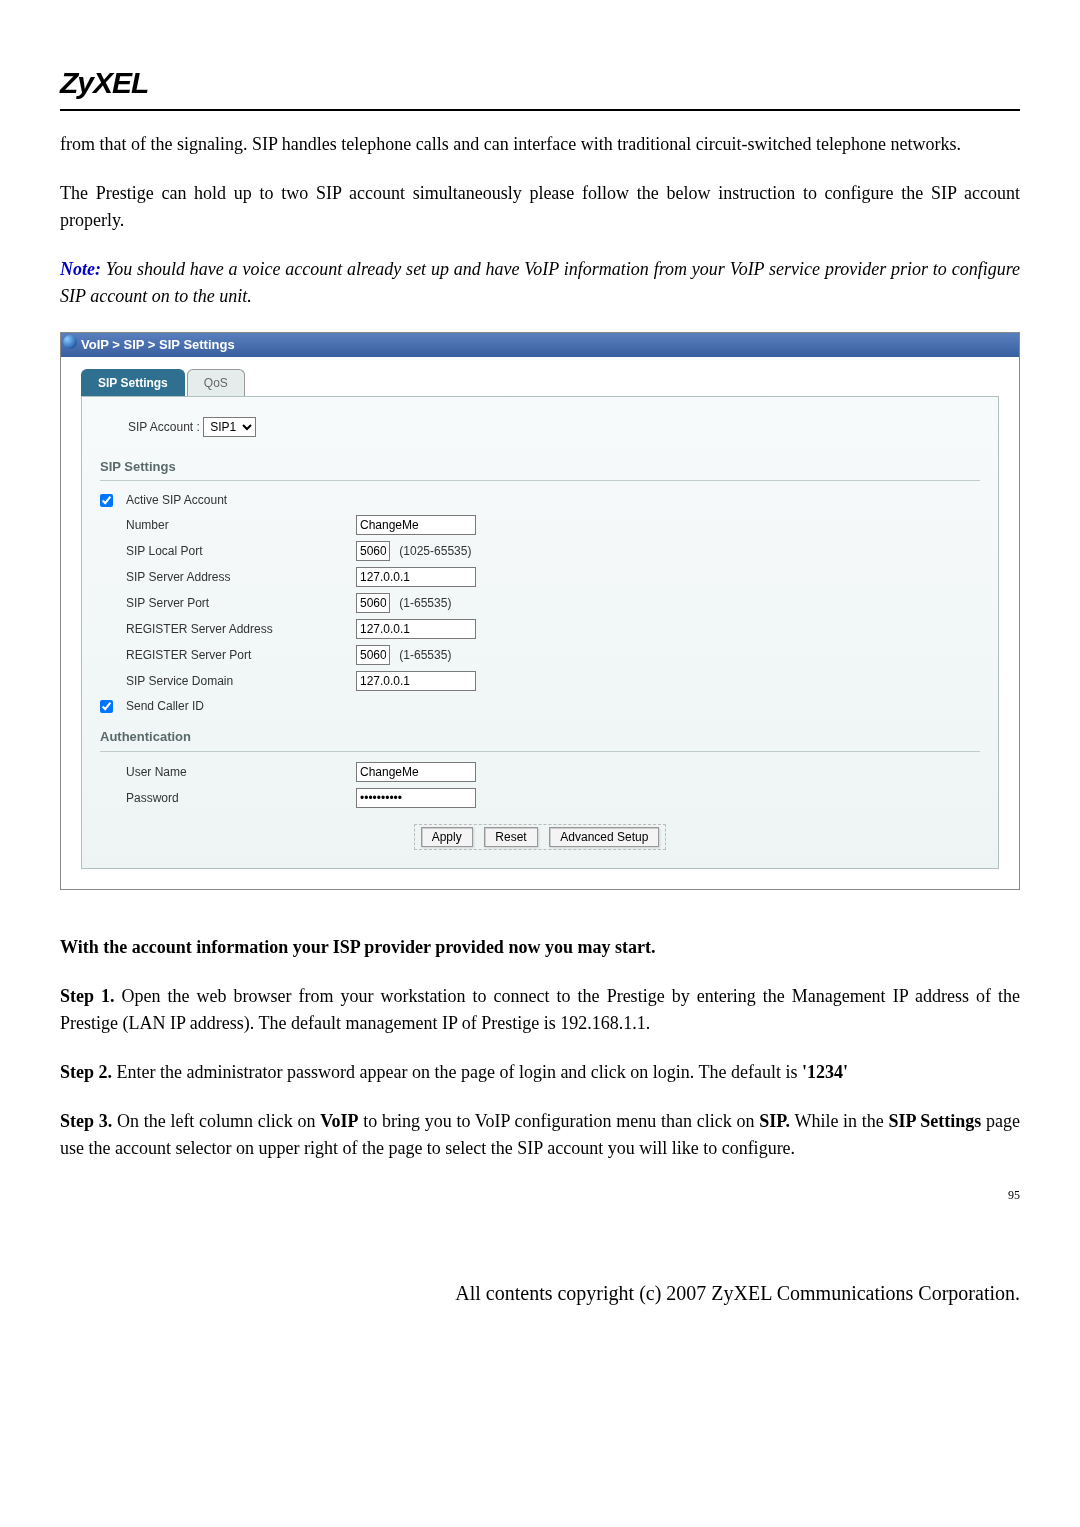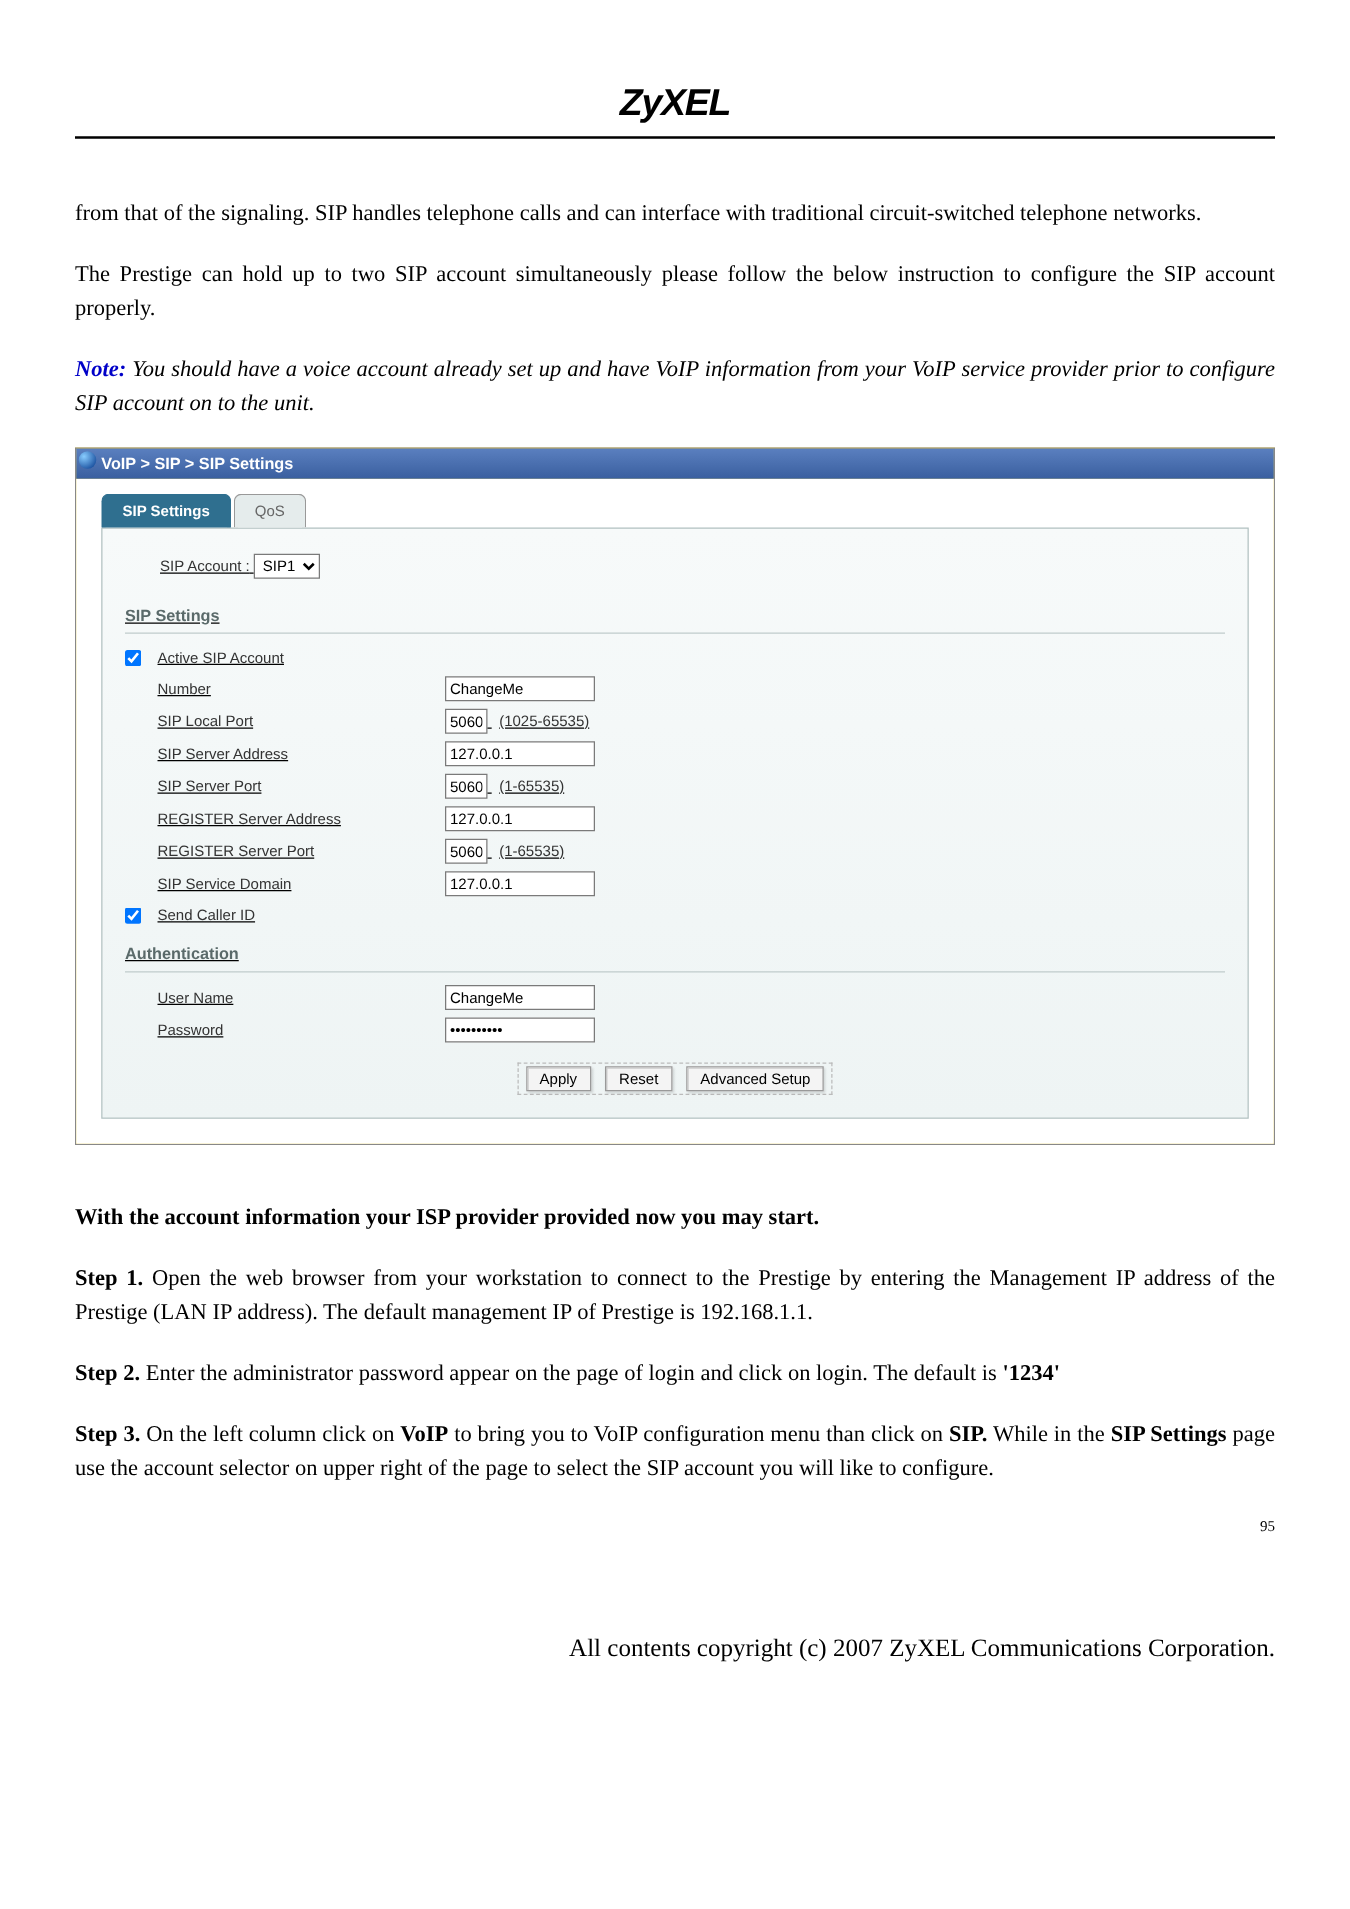--- a/index.html
+++ b/index.html
@@ -5,32 +5,32 @@
   * { box-sizing: border-box; margin: 0; padding: 0; }
   body {
     font-family: "Times New Roman", serif;
     font-size: 18px;
     color: #000;
     background: #fff;
     width: 1080px;
     padding: 60px 60px 40px 60px;
     line-height: 1.5;
   }
-  .hdr { display: flex; justify-content: center; align-items: flex-end; border-bottom: 2px solid #000; padding-bottom: 4px; margin-bottom: 46px; }
+  .hdr { display: flex; justify-content: space-between; align-items: flex-end; border-bottom: 2px solid #000; padding-bottom: 4px; margin-bottom: 20px; }
   .logo { font-family: Arial, sans-serif; font-weight: 900; font-style: italic; font-size: 30px; letter-spacing: -1px; }
   .doc-title { font-weight: bold; font-size: 22px; }
   p.body { text-align: justify; margin-bottom: 22px; }
   .note-label { color: #0000c8; font-weight: bold; font-style: italic; }
   p.note { text-align: justify; font-style: italic; margin-bottom: 22px; }
   .screenshot {
     border: 1px solid #888;
     margin: 10px 0 30px 0;
     font-family: Verdana, Arial, sans-serif;
     font-size: 13px;
-    background: #fde047;
+    background: #84cc16;
     position: relative;
   }
   .ss-titlebar {
     background: linear-gradient(#5a7fbf,#3a5f9f);
     color: #fff;
     font-weight: bold;
     font-size: 13px;
     padding: 2px 6px 2px 20px;
     position: relative;
   }
@@ -50,21 +50,20 @@
     border-bottom: none;
     border-radius: 6px 6px 0 0;
     margin-right: 2px;
   }
   .tab-active { background: #2f6f8f; color: #fff; font-weight: bold; border-color: #2f6f8f; }
   .tab-inactive { background: #e5ecec; color: #666; }
   .panel {
     border: 1px solid #b0c0c0;
     background: linear-gradient(#f7fafa,#eef4f4);
     padding: 14px 18px 18px 18px;
-    text-decoration: underline;
   }
   .sip-account-row { padding: 6px 0 14px 28px; font-size: 12px; color: #333; }
   .sel {
     font-family: Verdana, sans-serif; font-size: 12px;
     border: 1px solid #7a7a7a; background: #fff; height: 20px; padding: 0 2px;
   }
   .section-hdr {
     font-weight: bold; color: #5a6a6a; font-size: 13px;
     border-bottom: 1px solid #c0cccc;
     padding: 6px 0 4px 0;

